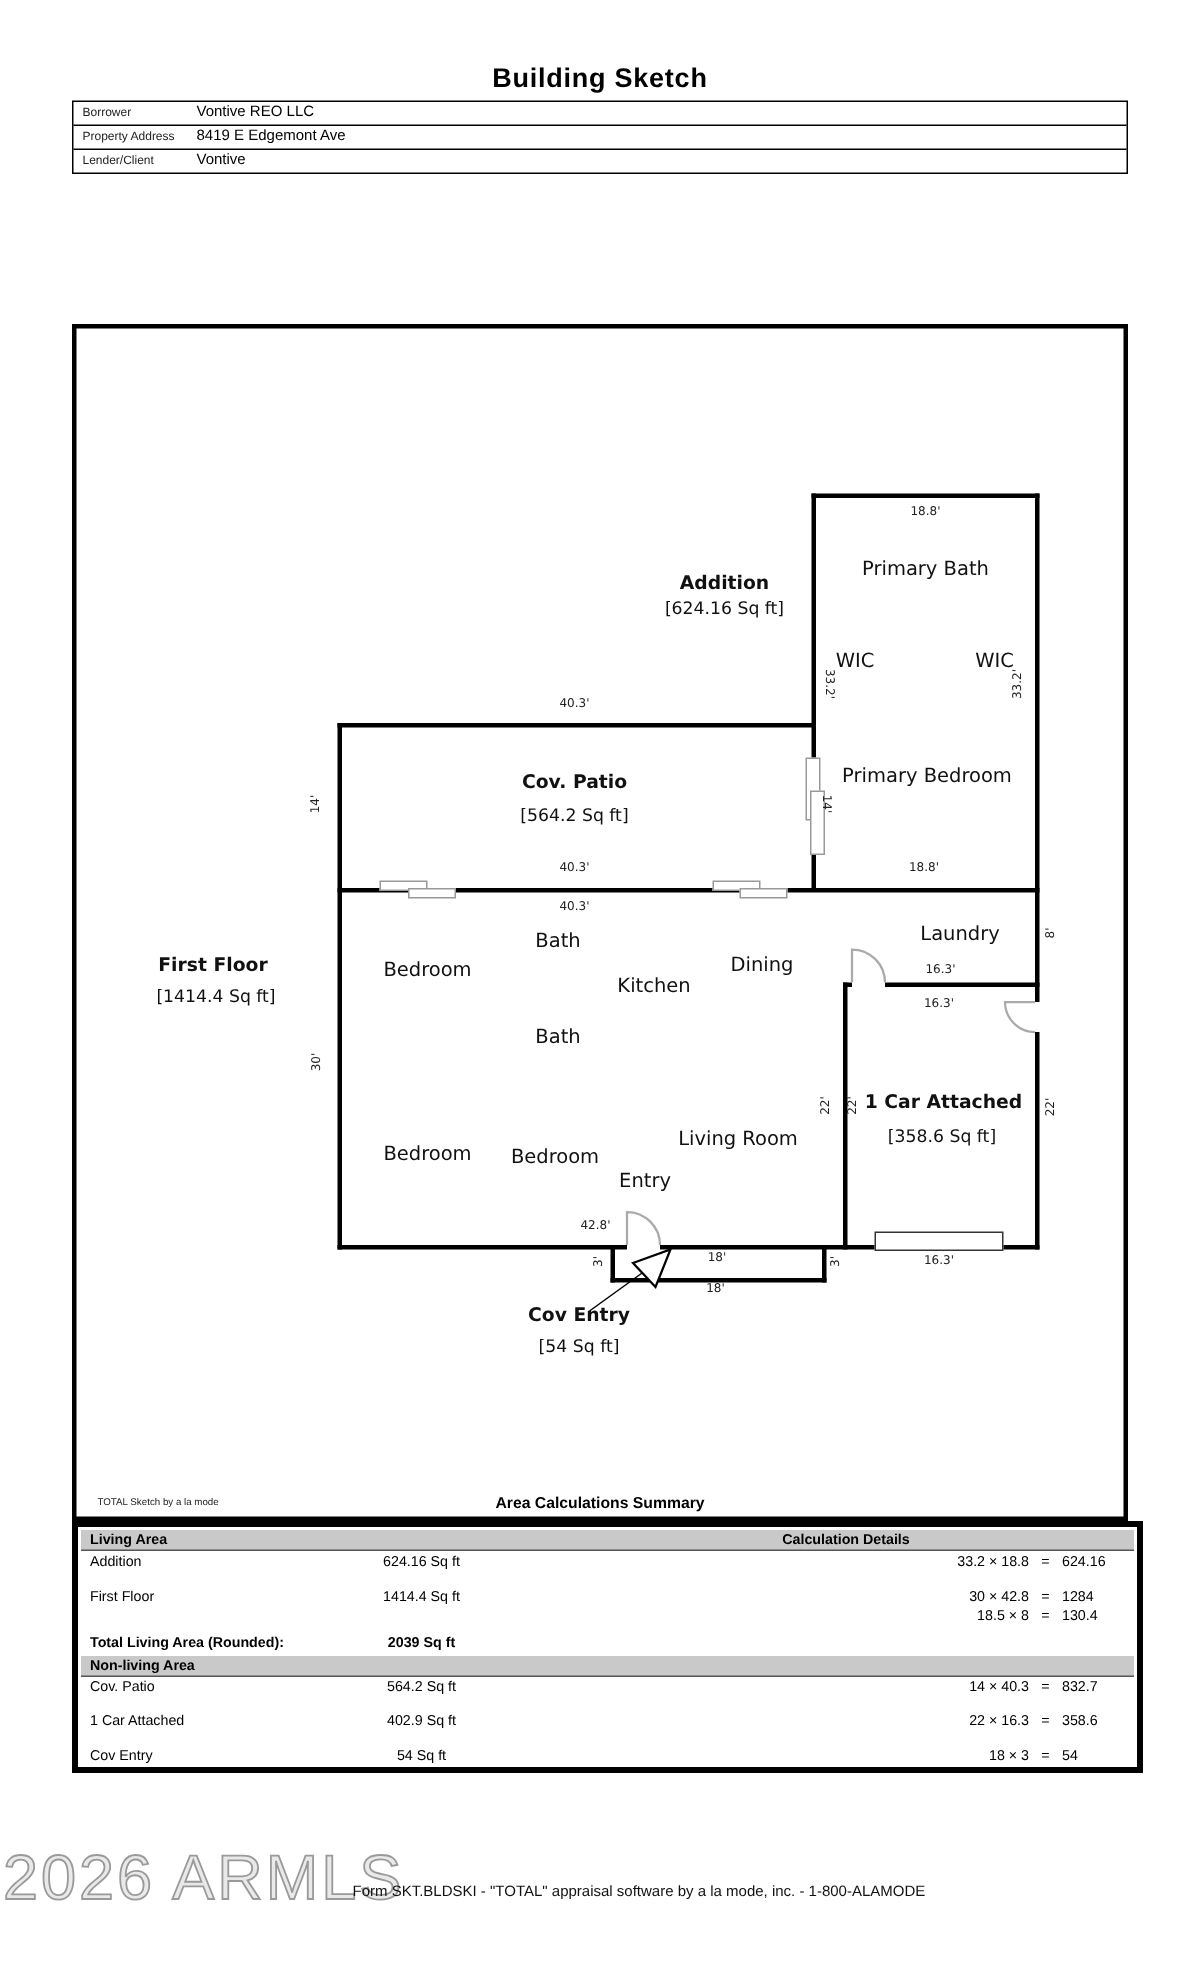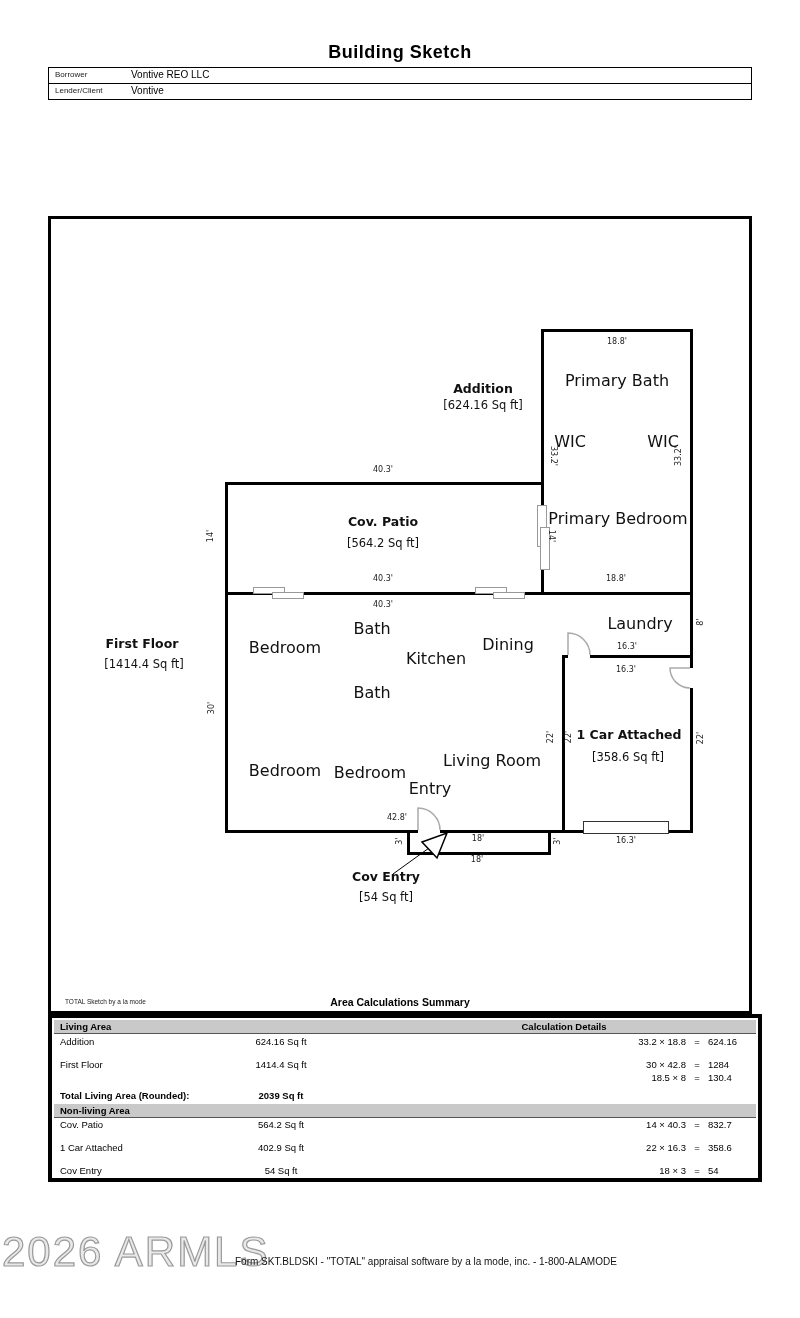--- a/index.html
+++ b/index.html
@@ -9,21 +9,21 @@
   .doc-title{position:absolute;left:0;top:42px;width:800px;text-align:center;
              font-size:18px;font-weight:bold;letter-spacing:.5px;}
   .info-table{position:absolute;left:48px;top:67px;width:702px;border:1px solid #000;}
   .irow{position:relative;height:15px;}
   .irow + .irow{border-top:1px solid #000;}
   .ilab{position:absolute;top:2px;font-size:8px;color:#222;}
   .ival{position:absolute;top:1px;font-size:10px;}
   
   .plan{position:absolute;left:48px;top:216px;width:698px;height:792px;border:3px solid #000;}
   .wall{position:absolute;background:#000;}
-  .lbl{position:absolute;font-family:"DejaVu Sans",sans-serif;font-size:16px;color:#111;
+  .lbl{position:absolute;font-family:"DejaVu Sans",sans-serif;font-size:13px;color:#111;
        white-space:nowrap;transform:translate(-50%,-50%);}
   .dim{position:absolute;font-family:"DejaVu Sans",sans-serif;font-size:8px;color:#222;
        white-space:nowrap;transform:translate(-50%,-50%);}
   .dim.rl{transform:translate(-50%,-50%) rotate(-90deg);}
   .dim.rr{transform:translate(-50%,-50%) rotate(90deg);}
   .area-name{font-weight:bold;font-size:12.5px;}
   .area-sqft{font-size:11.5px;}
   .win{position:absolute;background:#fff;border:1px solid #999;}
   .gdoor{position:absolute;background:#fff;border:1px solid #333;}
   .plan-svg{position:absolute;left:0;top:0;}
@@ -53,20 +53,24 @@
 <body>
 
 <div class="page">
 
   <div class="doc-title">Building Sketch</div>
 
   <div class="info-table">
     <div class="irow">
       <span class="ilab" style="left:6px">Borrower</span>
       <span class="ival" style="left:82px">Vontive REO LLC</span>
+    </div>
+    <div class="irow">
+      <span class="ilab" style="left:6px">Property Address</span>
+      <span class="ival" style="left:82px">8419 E Edgemont Ave</span>
     </div>
     <div class="irow">
       <span class="ilab" style="left:6px">Lender/Client</span>
       <span class="ival" style="left:82px">Vontive</span>
     </div>
   </div>
 
   <div class="plan">
 
     <div class="wall" style="left:490px;top:110px;width:152px;height:3px"></div>

